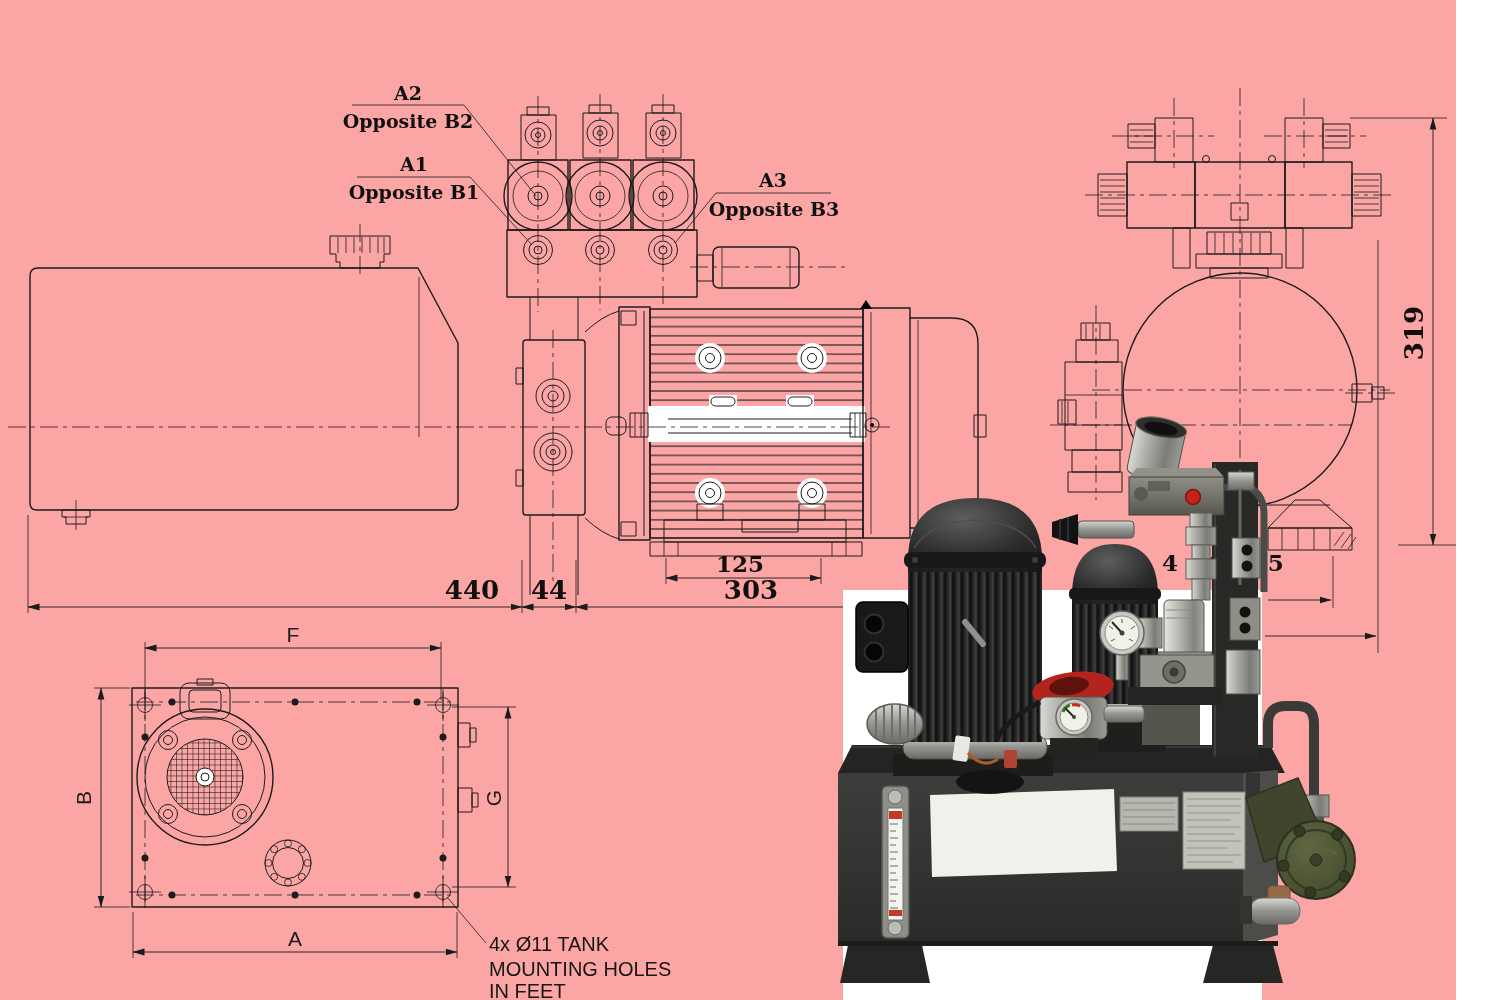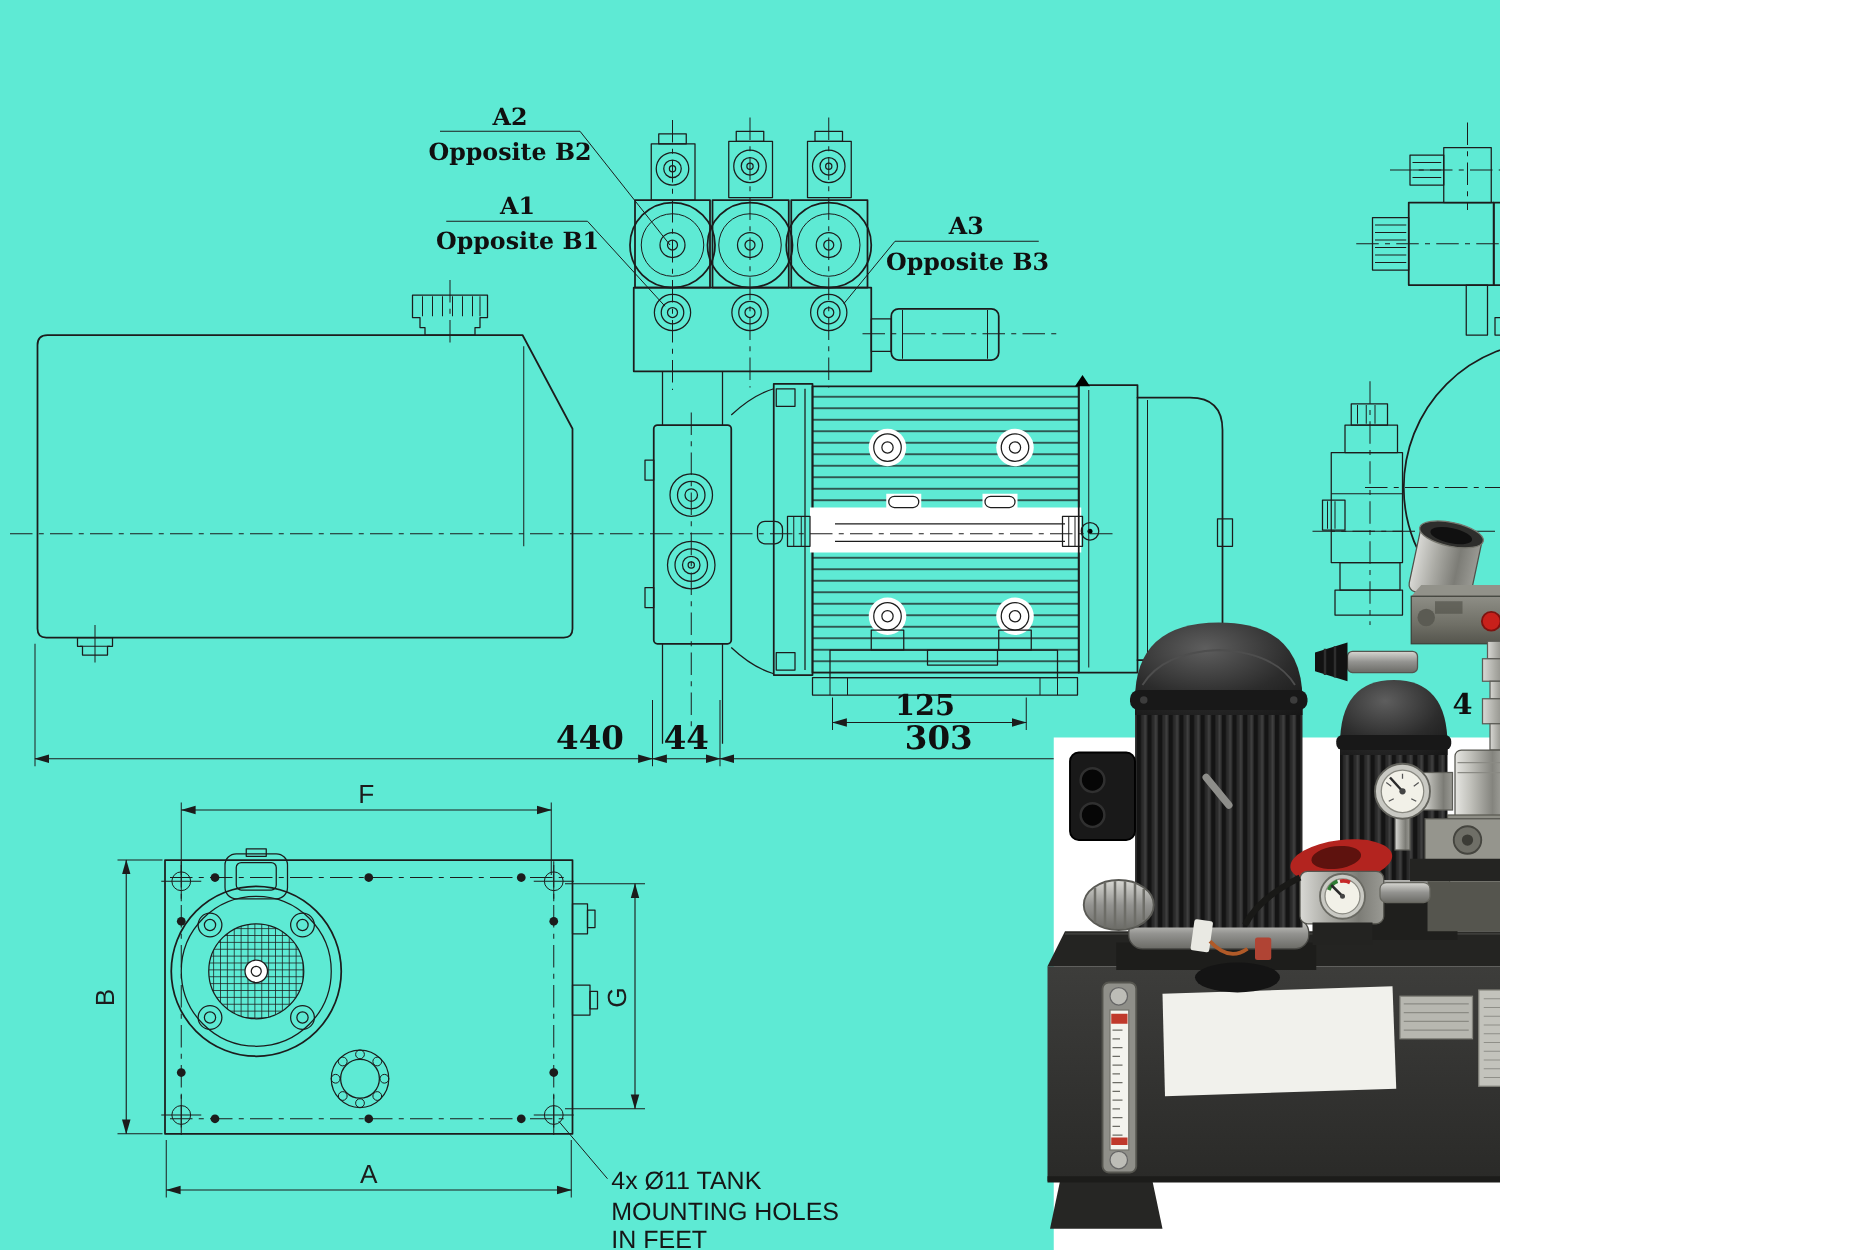--- a/index.html
+++ b/index.html
@@ -1,16 +1,16 @@
 <!DOCTYPE html>
 <html><head>
 <meta charset="utf-8">
 <style>
   html,body{margin:0;padding:0;background:#fff;}
-  .canvas{position:relative;width:1200px;height:1000px;background:#5eead4;overflow:hidden;text-align:center;}
+  .canvas{position:relative;width:1456px;height:1000px;background:#fca5a5;overflow:hidden;text-align:center;}
   svg{position:absolute;left:0;top:0;}
   .ln{fill:none;stroke:#1c1c1c;stroke-width:1.4;stroke-linecap:round;stroke-linejoin:round;}
   .ln2{fill:none;stroke:#1c1c1c;stroke-width:1;stroke-linejoin:round;}
   .thin{fill:none;stroke:#1c1c1c;stroke-width:0.8;}
   .cl{fill:none;stroke:#1c1c1c;stroke-width:0.8;stroke-dasharray:18 5 4 5;}
   .dim{fill:none;stroke:#1c1c1c;stroke-width:0.9;}
   text{user-select:none;}
   .f-dim{font:700 26px "DejaVu Serif",serif;fill:#101010;}
   .f-dim2{font:700 23px "DejaVu Serif",serif;fill:#101010;}
   .f-lab{font:700 19px "DejaVu Serif",serif;fill:#101010;}

